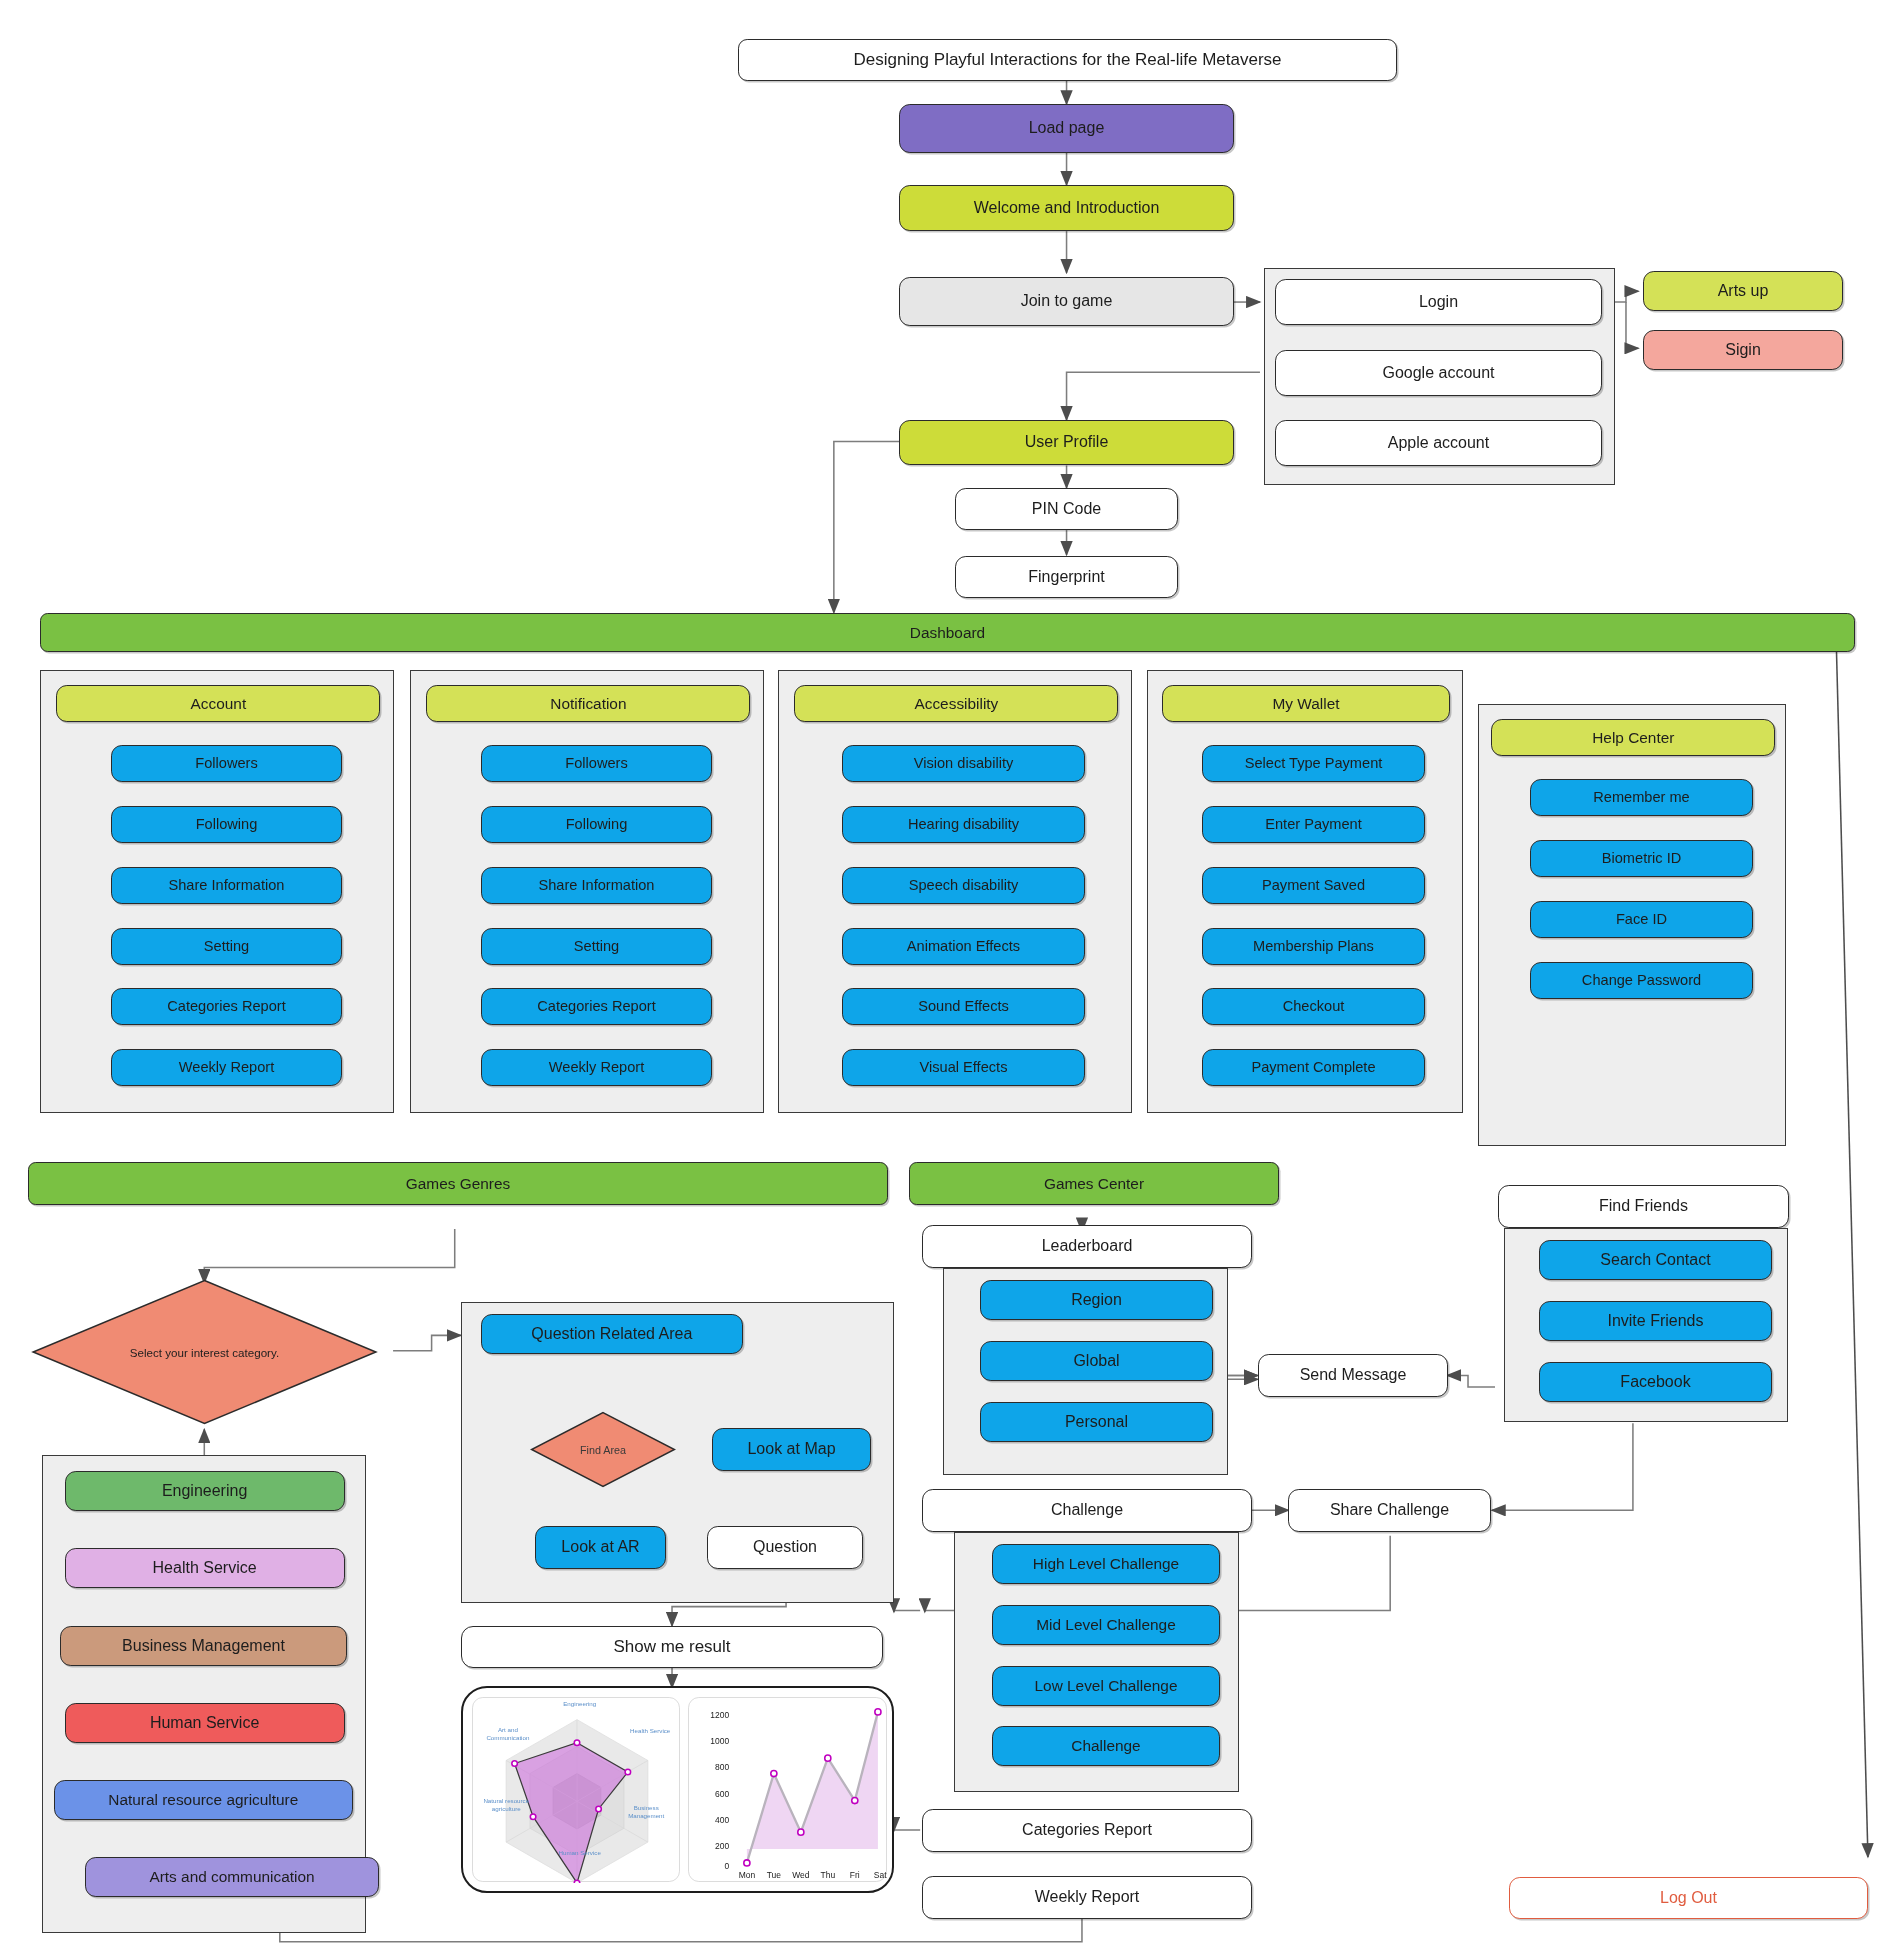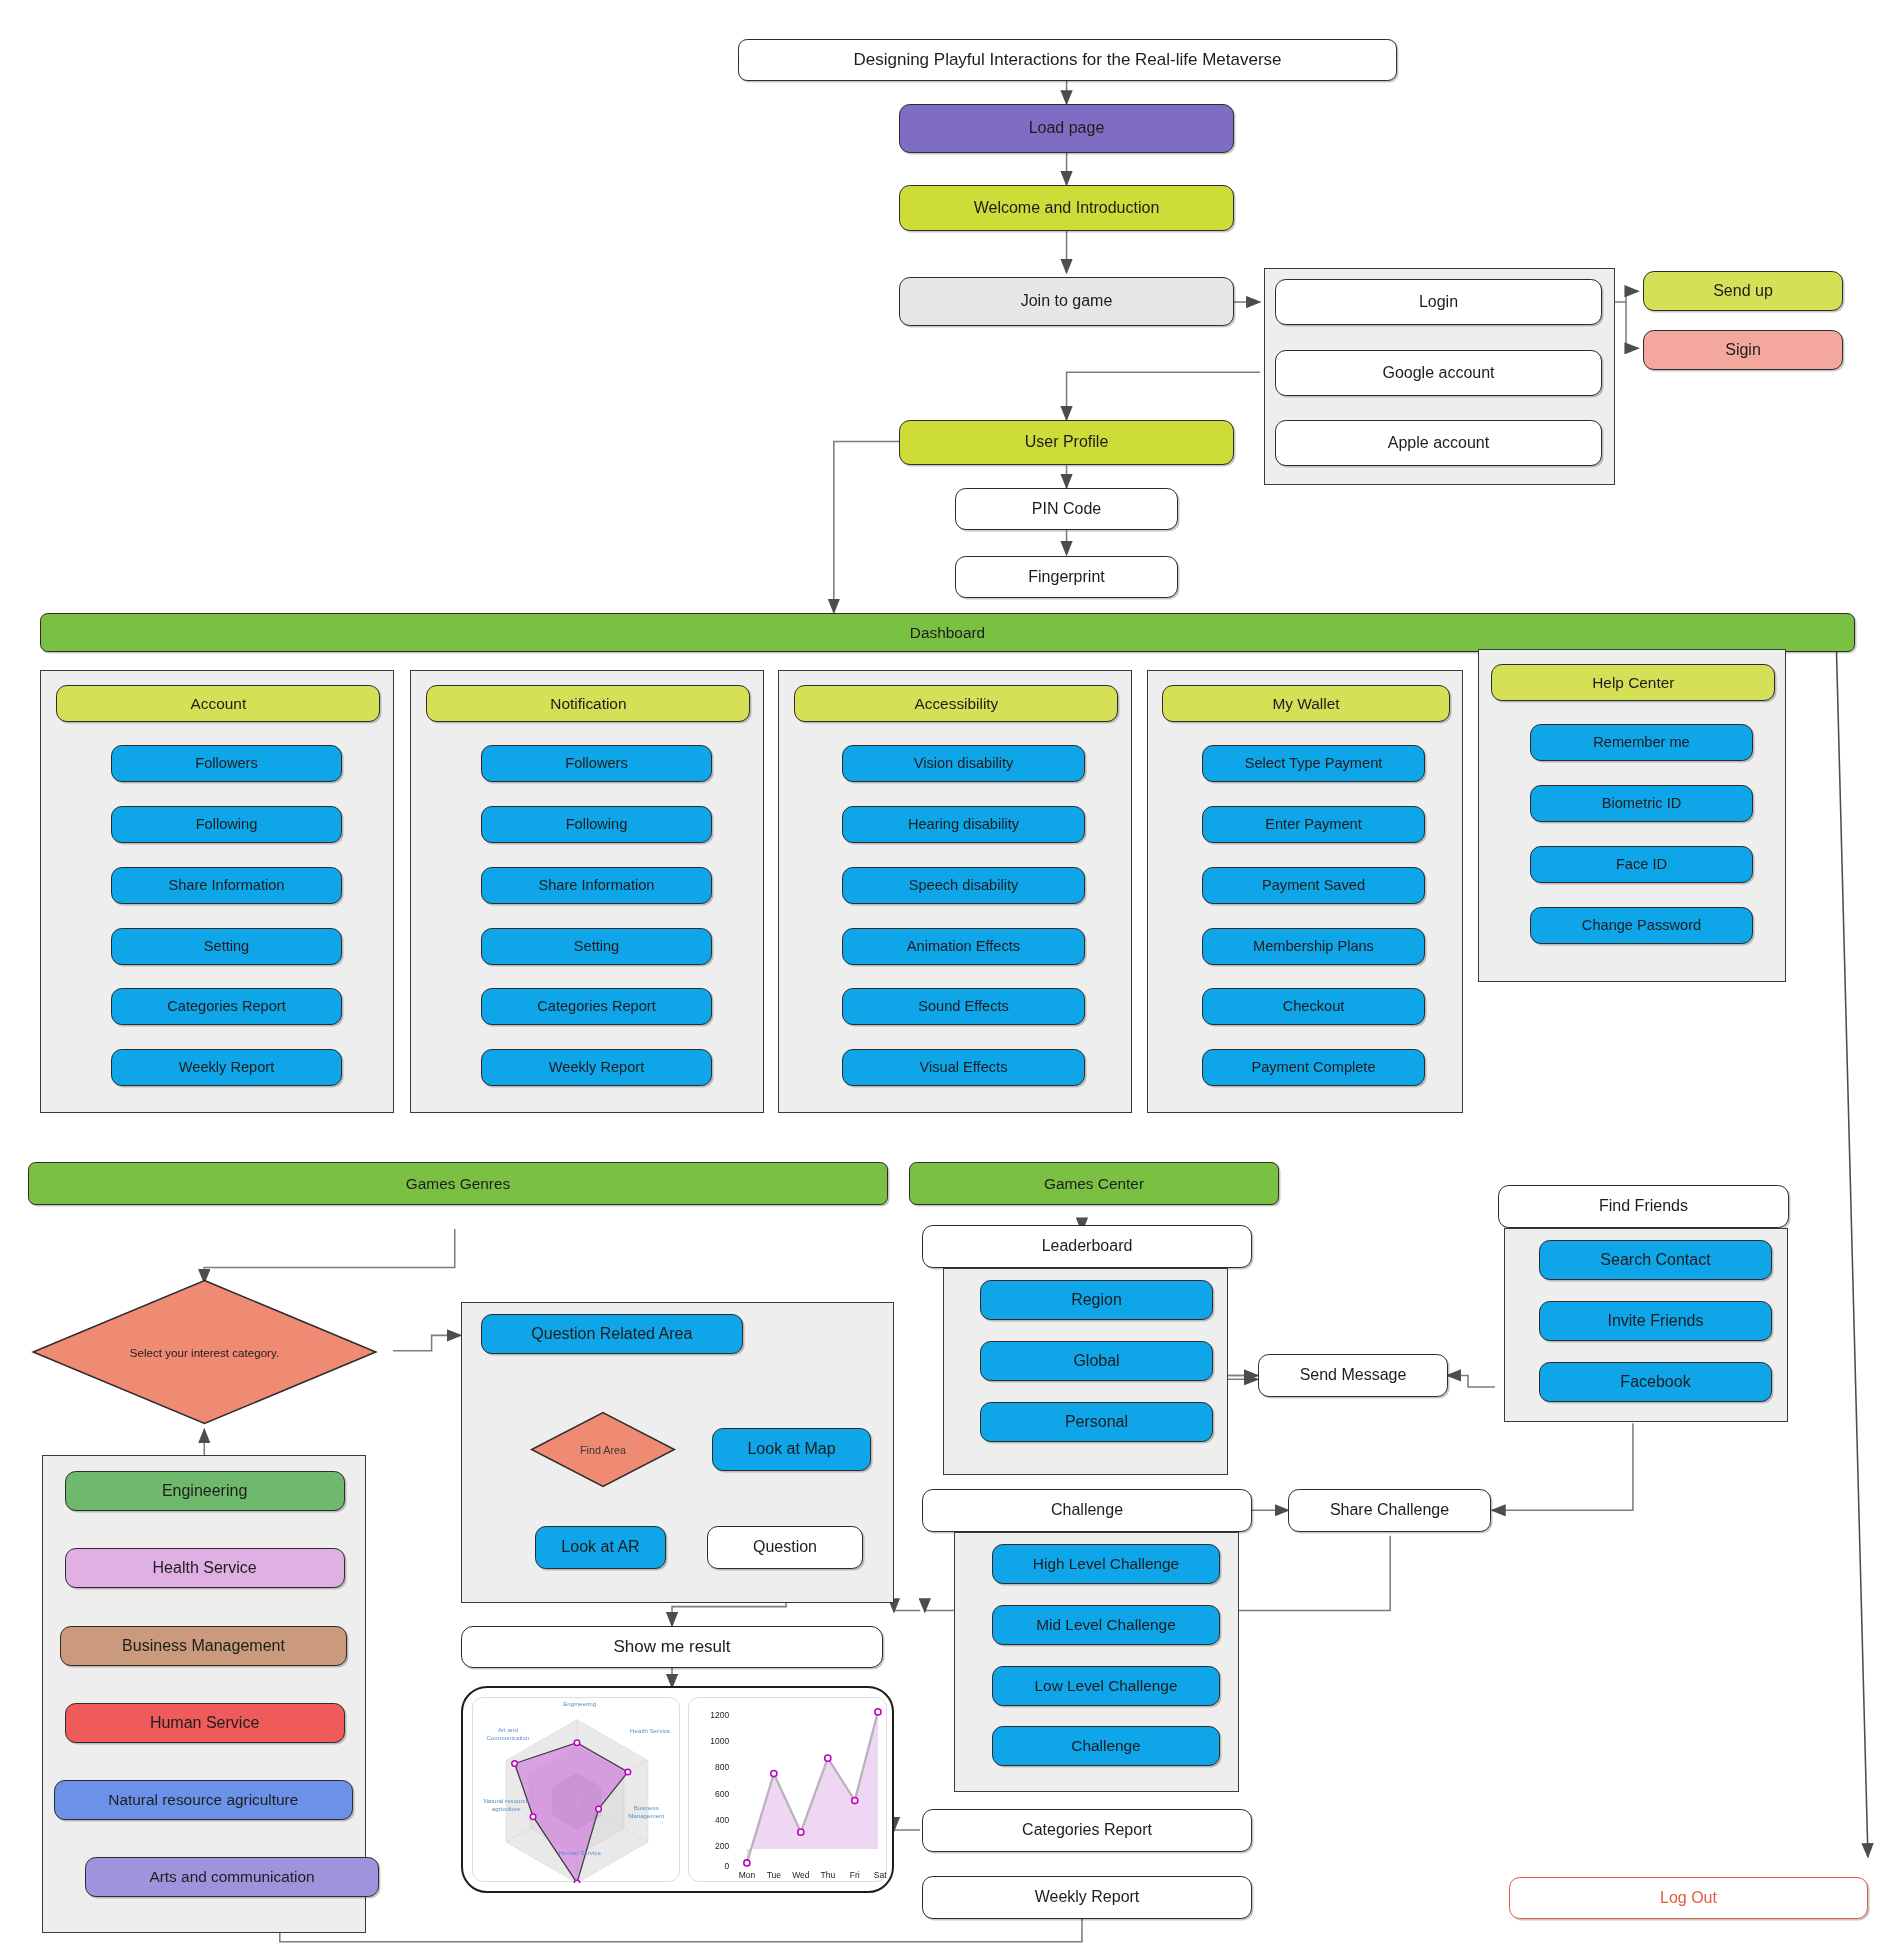--- a/index.html
+++ b/index.html
@@ -131,21 +131,21 @@
 
   <div class="node c-limeB f21" style="left:899px;top:185px;width:335px;height:46px;">Welcome and Introduction</div>
 
   <div class="node c-grey f21" style="left:899px;top:277px;width:335px;height:49px;">Join to game</div>
 
   <div class="group" style="left:1264px;top:268px;width:351px;height:217px;"></div>
   <div class="node c-white f21" style="left:1275px;top:279px;width:327px;height:46px;">Login</div>
   <div class="node c-white f21" style="left:1275px;top:350px;width:327px;height:46px;">Google account</div>
   <div class="node c-white f21" style="left:1275px;top:420px;width:327px;height:46px;">Apple account</div>
 
-  <div class="node c-lime f21" style="left:1643px;top:271px;width:200px;height:40px;">Send up</div>
+  <div class="node c-lime f21" style="left:1643px;top:271px;width:200px;height:40px;">Arts up</div>
   <div class="node c-pink f21" style="left:1643px;top:330px;width:200px;height:40px;">Sigin</div>
 
   <div class="node c-limeB f21" style="left:899px;top:420px;width:335px;height:45px;">User Profile</div>
   <div class="node c-white f21" style="left:955px;top:488px;width:223px;height:42px;">PIN Code</div>
   <div class="node c-white f21" style="left:955px;top:556px;width:223px;height:42px;">Fingerprint</div>
 
   <div class="node c-green f20" style="left:40px;top:613px;width:1815px;height:39px;border-radius:7.7px;">Dashboard</div>
 
   <div class="group" style="left:40px;top:670px;width:354px;height:443px;">
     <div class="node c-lime f20" style="left:15.4px;top:14px;width:324px;height:37px;">Account</div>
@@ -180,21 +180,21 @@
   <div class="group" style="left:1147px;top:670px;width:316px;height:443px;">
     <div class="node c-lime f20" style="left:14px;top:14px;width:288px;height:37px;">My Wallet</div>
     <div class="node c-blue f19" style="left:46px;top:74px;width:223px;height:37px;">Select Type Payment</div>
     <div class="node c-blue f19" style="left:46px;top:135px;width:223px;height:37px;">Enter Payment</div>
     <div class="node c-blue f19" style="left:46px;top:196px;width:223px;height:37px;">Payment Saved</div>
     <div class="node c-blue f19" style="left:46px;top:257px;width:223px;height:37px;">Membership Plans</div>
     <div class="node c-blue f19" style="left:46px;top:317px;width:223px;height:37px;">Checkout</div>
     <div class="node c-blue f19" style="left:46px;top:378px;width:223px;height:37px;">Payment Complete</div>
   </div>
 
-  <div class="group" style="left:1478px;top:649px;width:308px;height:333px;">
+  <div class="group" style="left:1478px;top:704px;width:308px;height:442px;">
     <div class="node c-lime f20" style="left:12.3px;top:14px;width:284px;height:37px;">Help Center</div>
     <div class="node c-blue f19" style="left:43px;top:74px;width:223px;height:37px;">Remember me</div>
     <div class="node c-blue f19" style="left:43px;top:135px;width:223px;height:37px;">Biometric ID</div>
     <div class="node c-blue f19" style="left:43px;top:196px;width:223px;height:37px;">Face ID</div>
     <div class="node c-blue f19" style="left:43px;top:257px;width:223px;height:37px;">Change Password</div>
   </div>
 
   <div class="node c-green f20" style="left:28px;top:1162px;width:860px;height:43px;border-radius:7.7px;">Games Genres</div>
 
   <div class="diamond f15" style="left:31px;top:1279px;width:347px;height:146px;font-size:11.6px;">

